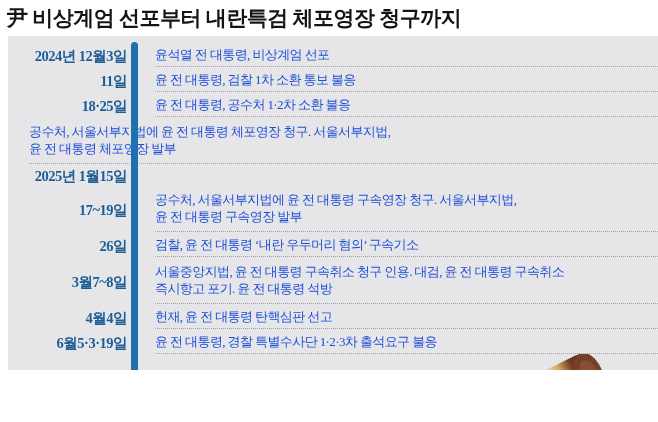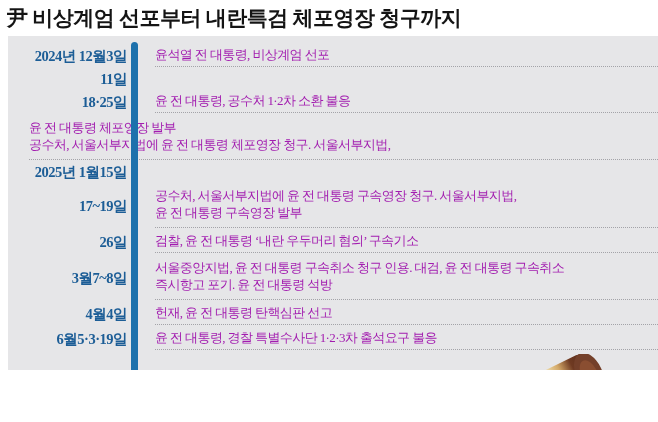--- a/index.html
+++ b/index.html
@@ -16,21 +16,21 @@
     background:var(--panel,#e6e6e8);
   }
   .rows{position:relative;padding-top:6px;z-index:1;}
   .row{position:relative;display:flex;align-items:center;gap:7px;}
   .date{
     flex:0 0 119px;text-align:right;font-weight:700;color:var(--accent,#1c5d96);
     font-size:14.5px;line-height:17px;padding-top:4px;white-space:nowrap;letter-spacing:-0.5px;
   }
   .event{
     flex:1;margin-left:21px;padding:4px 2px 3px 0;
-    font-size:13px;line-height:17px;color:#a21caf;letter-spacing:-0.6px;
+    font-size:13px;line-height:17px;color:#1d4ed8;letter-spacing:-0.6px;
     border-bottom:1px dotted #a3a3a8;
   }
   .row.tall .event{padding-top:6px;padding-bottom:6px;}
   .event .line{white-space:nowrap;}
   .marker{
     position:absolute;left:124px;top:10px;width:5px;height:5px;border-radius:50%;
     background:var(--dot,#a9cfe6);z-index:3;
   }
   .row.tall .marker{top:12px;}
   .bar{
@@ -53,35 +53,38 @@
     <div class="date">2024년 12월3일</div>
     <span class="marker"></span>
     <div class="event">
             <div class="line">윤석열 전 대통령, 비상계엄 선포</div>
           </div>
   </div>
 
   <div class="row">
     <div class="date">11일</div>
     <span class="marker"></span>
+    <div class="event">
+            <div class="line">윤 전 대통령, 검찰 1차 소환 통보 불응</div>
+          </div>
   </div>
 
   <div class="row">
     <div class="date">18·25일</div>
     <span class="marker"></span>
     <div class="event">
             <div class="line">윤 전 대통령, 공수처 1·2차 소환 불응</div>
           </div>
   </div>
 
   <div class="row tall">
     <span class="marker"></span>
     <div class="event">
+            <div class="line">공수처, 서울서부지법에 윤 전 대통령 체포영장 청구. 서울서부지법,</div>
             <div class="line">윤 전 대통령 체포영장 발부</div>
-            <div class="line">공수처, 서울서부지법에 윤 전 대통령 체포영장 청구. 서울서부지법,</div>
           </div>
   </div>
 
   <div class="row tall">
     <div class="date">2025년 1월15일</div>
     <span class="marker"></span>
   </div>
 
   <div class="row tall">
     <div class="date">17~19일</div>

